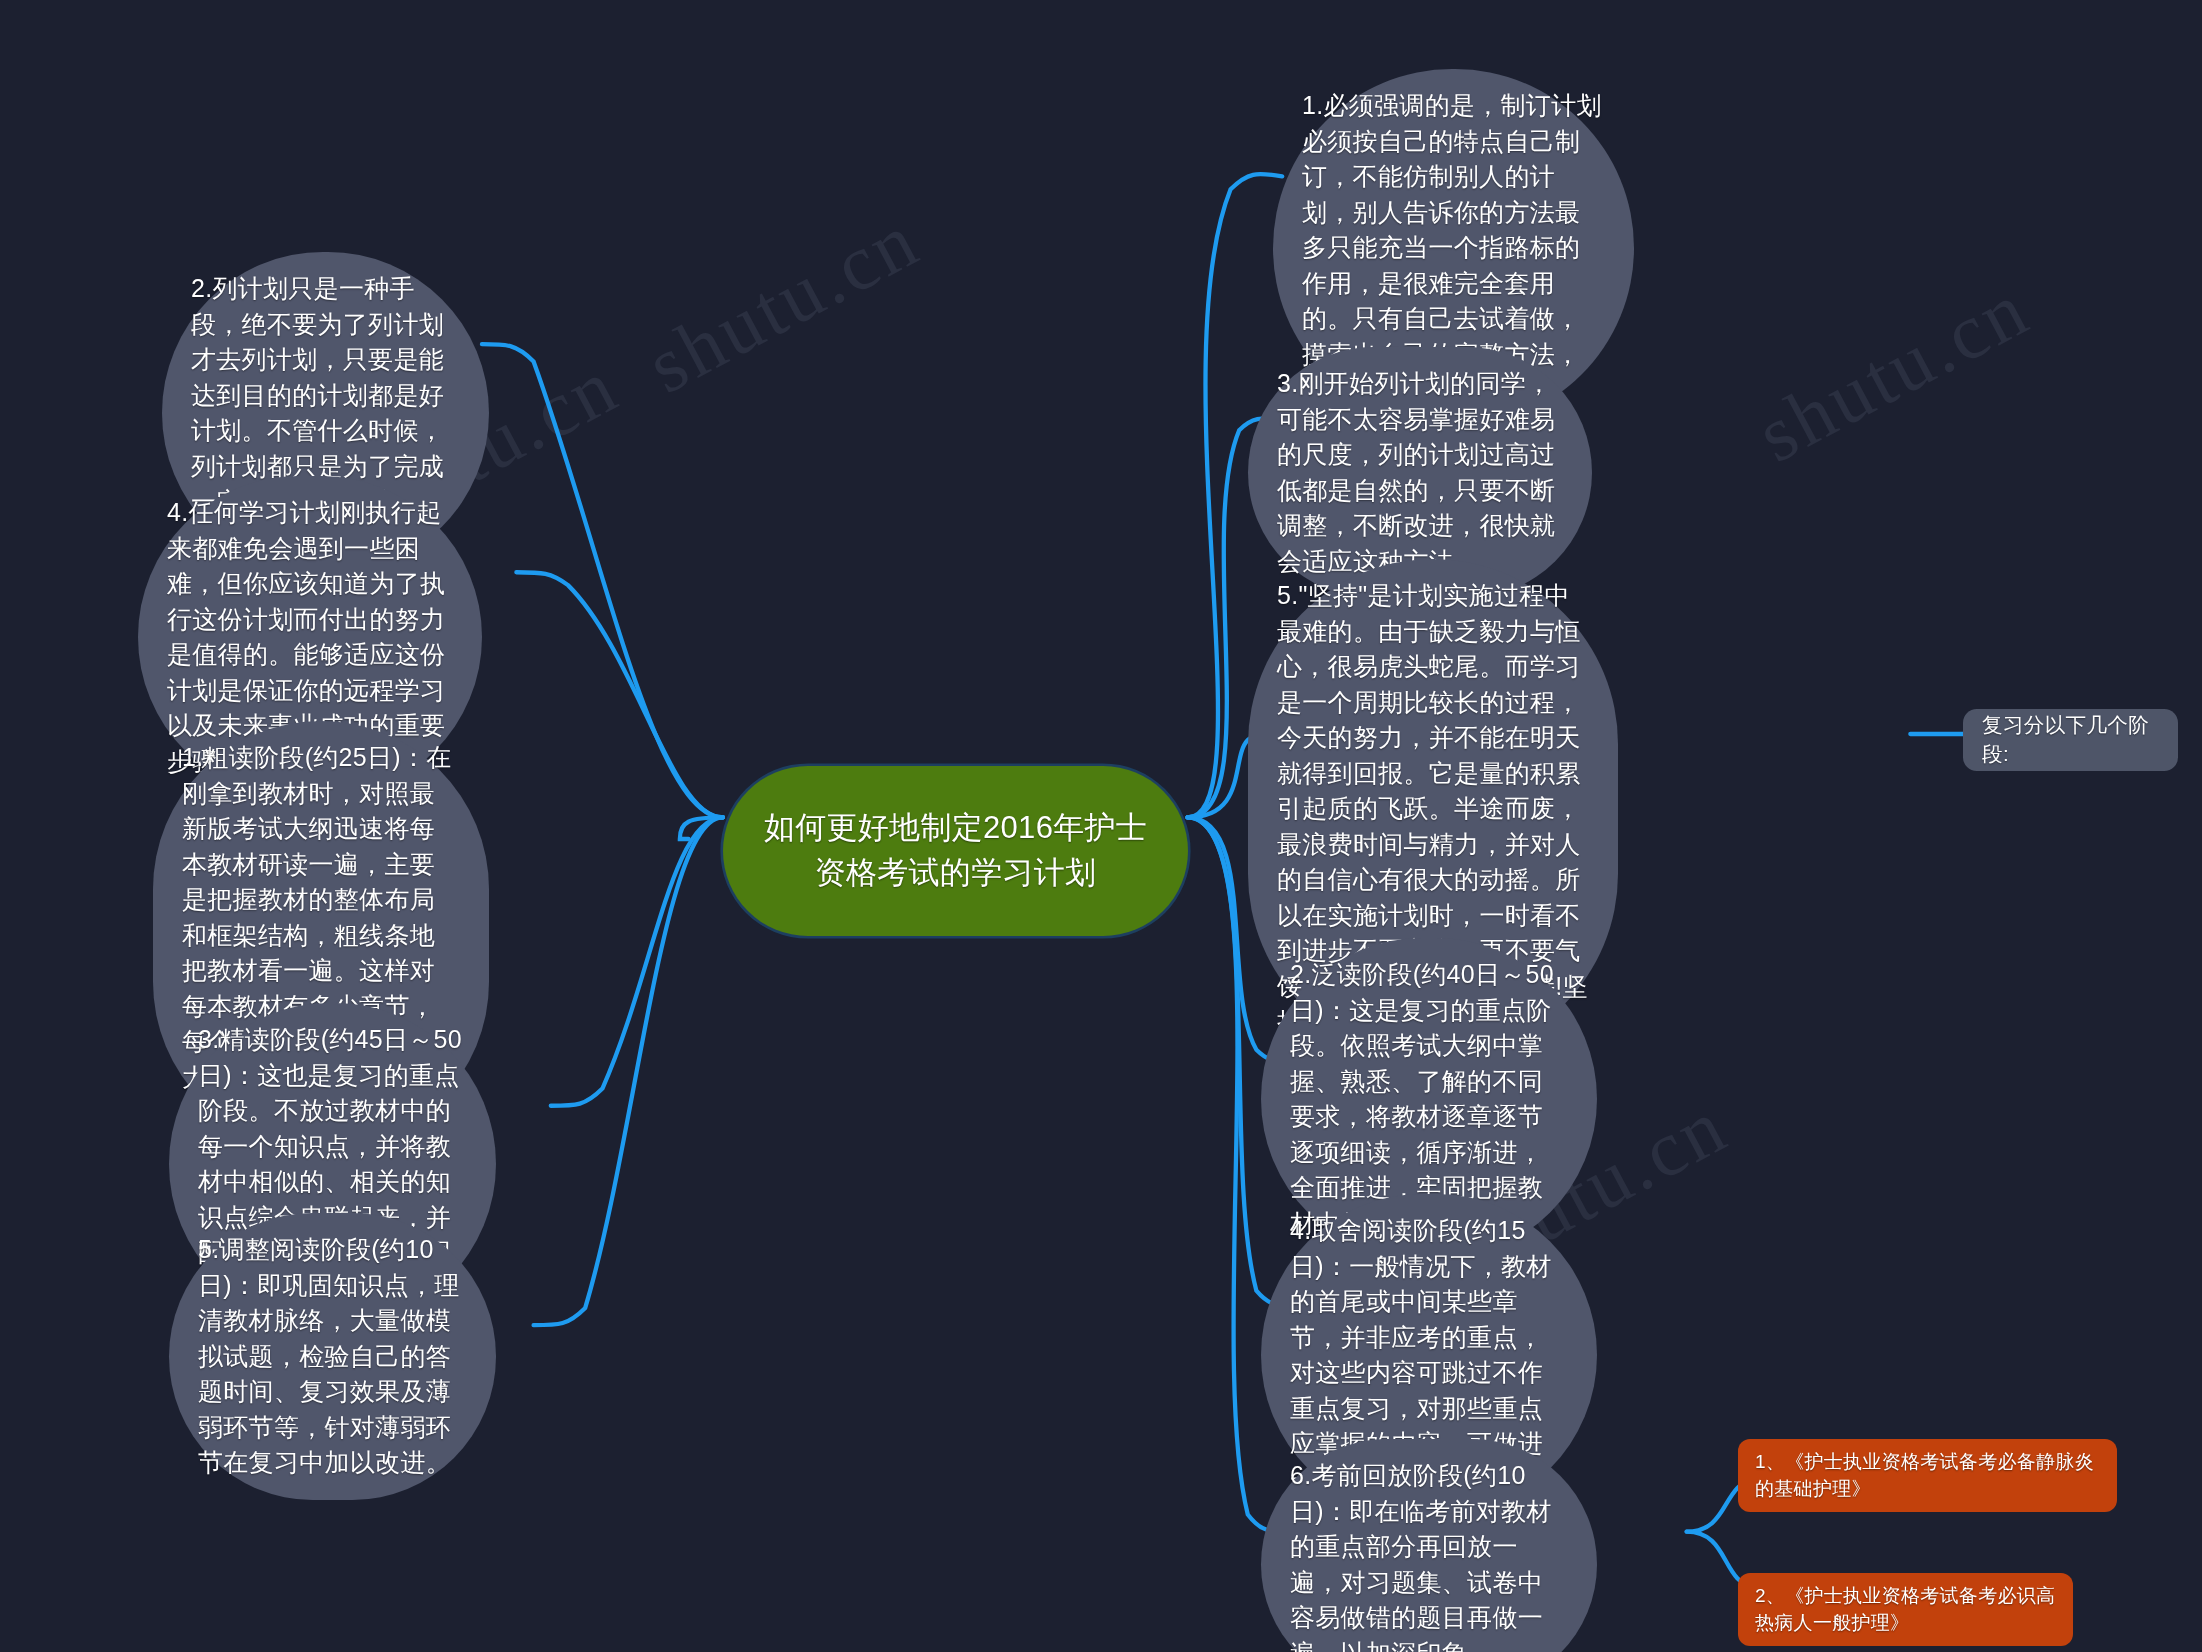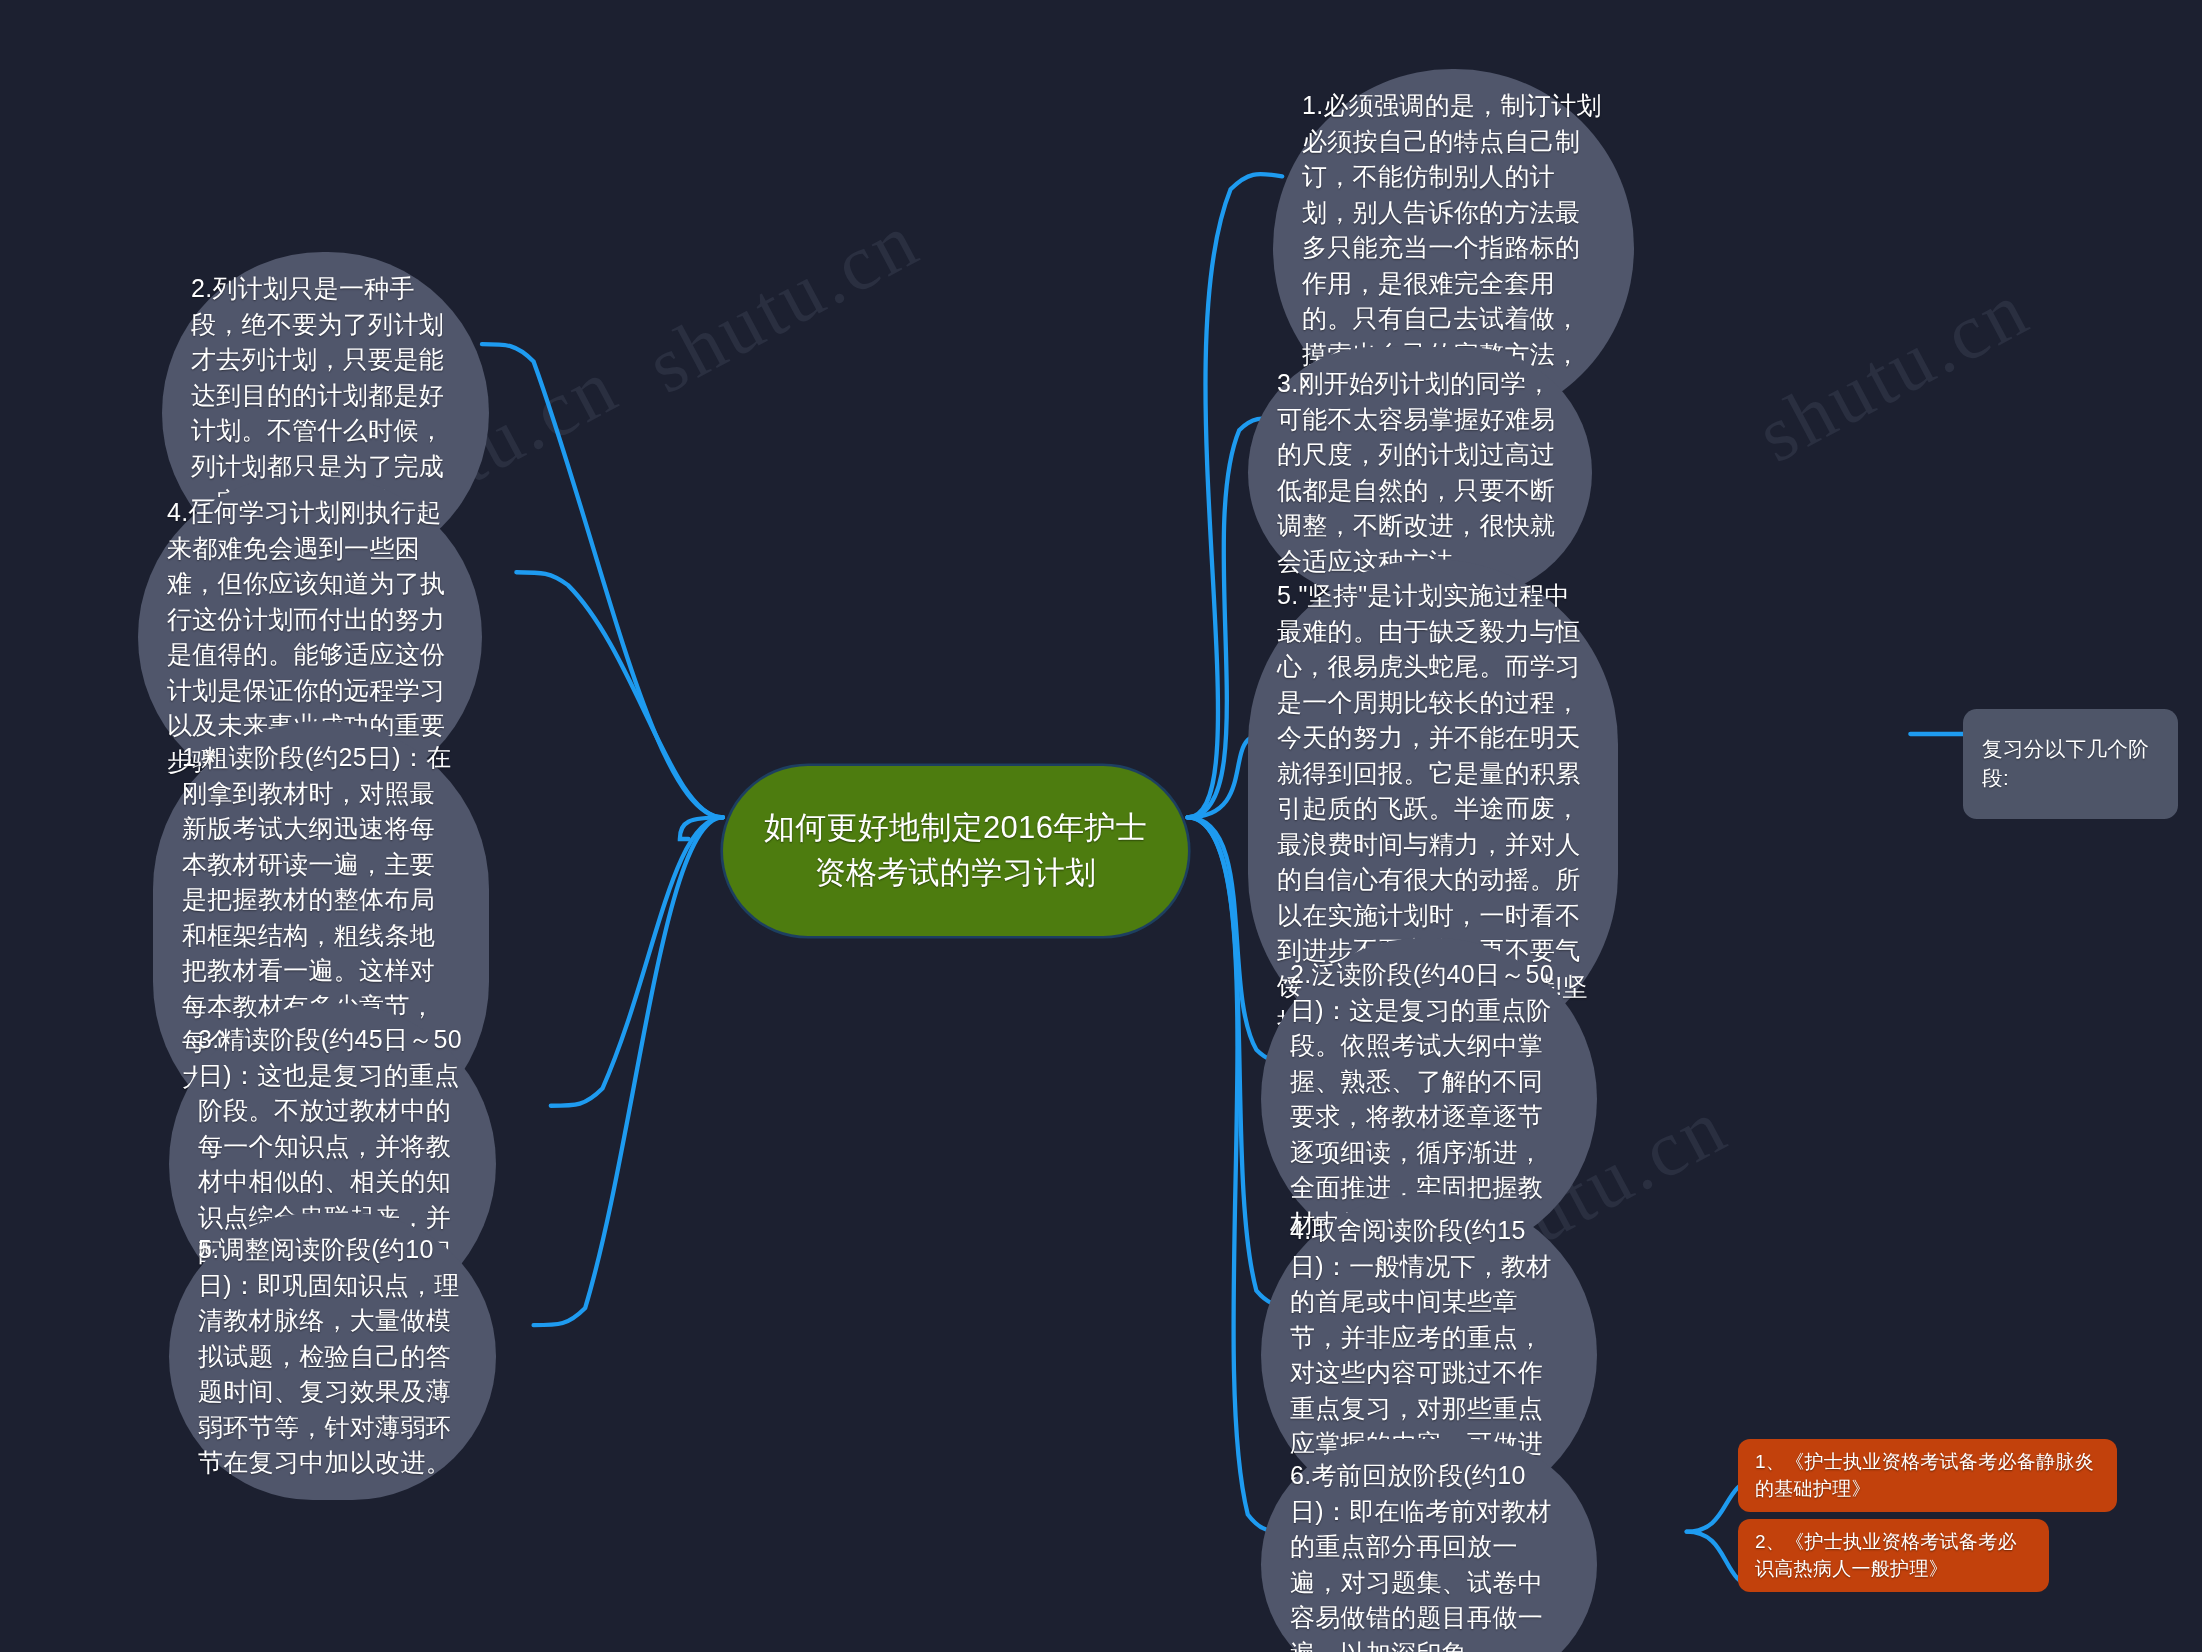--- a/index.html
+++ b/index.html
@@ -31,21 +31,21 @@
     justify-content:center;text-align:center;
     font-size:31px;line-height:1.45;padding:40px 34px;
     box-shadow:0 0 0 2.6px rgba(30,155,240,.25);
   }
   .node.leaf{
     background:#c2410c;border-radius:12px;
     font-size:19px;line-height:1.38;padding:10.3px 17px;
   }
   .node.tag{
     background:#4e5568;border-radius:13.8px;
-    font-size:20.6px;line-height:1.4;padding:26px 19px;
+    font-size:20.6px;line-height:1.4;padding:2px 19px;
   }
 </style>
 </head>
 <body>
 
 <div id="canvas">
 
   <div class="wm" style="left:336px;top:404px;">shutu.cn</div>
   <div class="wm" style="left:637px;top:258px;">shutu.cn</div>
   <div class="wm" style="left:206px;top:1136px;">shutu.cn</div>
@@ -124,18 +124,18 @@
   </div>
 
   <div class="node" style="left:1261px;top:1439px;width:336px;">
     <span class="txt">6.考前回放阶段(约10日)：即在临考前对教材的重点部分再回放一遍，对习题集、试卷中容易做错的题目再做一遍，以加深印象。</span>
   </div>
 
   <div class="node leaf" style="left:1738px;top:1439px;width:379px;">
     <span class="txt">1、《护士执业资格考试备考必备静脉炎的基础护理》</span>
   </div>
 
-  <div class="node leaf" style="left:1738px;top:1519px;width:311px;justify-content:flex-end;">
+  <div class="node leaf" style="left:1738px;top:1573px;width:335px;justify-content:flex-end;">
     <span class="txt">2、《护士执业资格考试备考必识高热病人一般护理》</span>
   </div>
 
 </div>
 
 
 </body></html>

